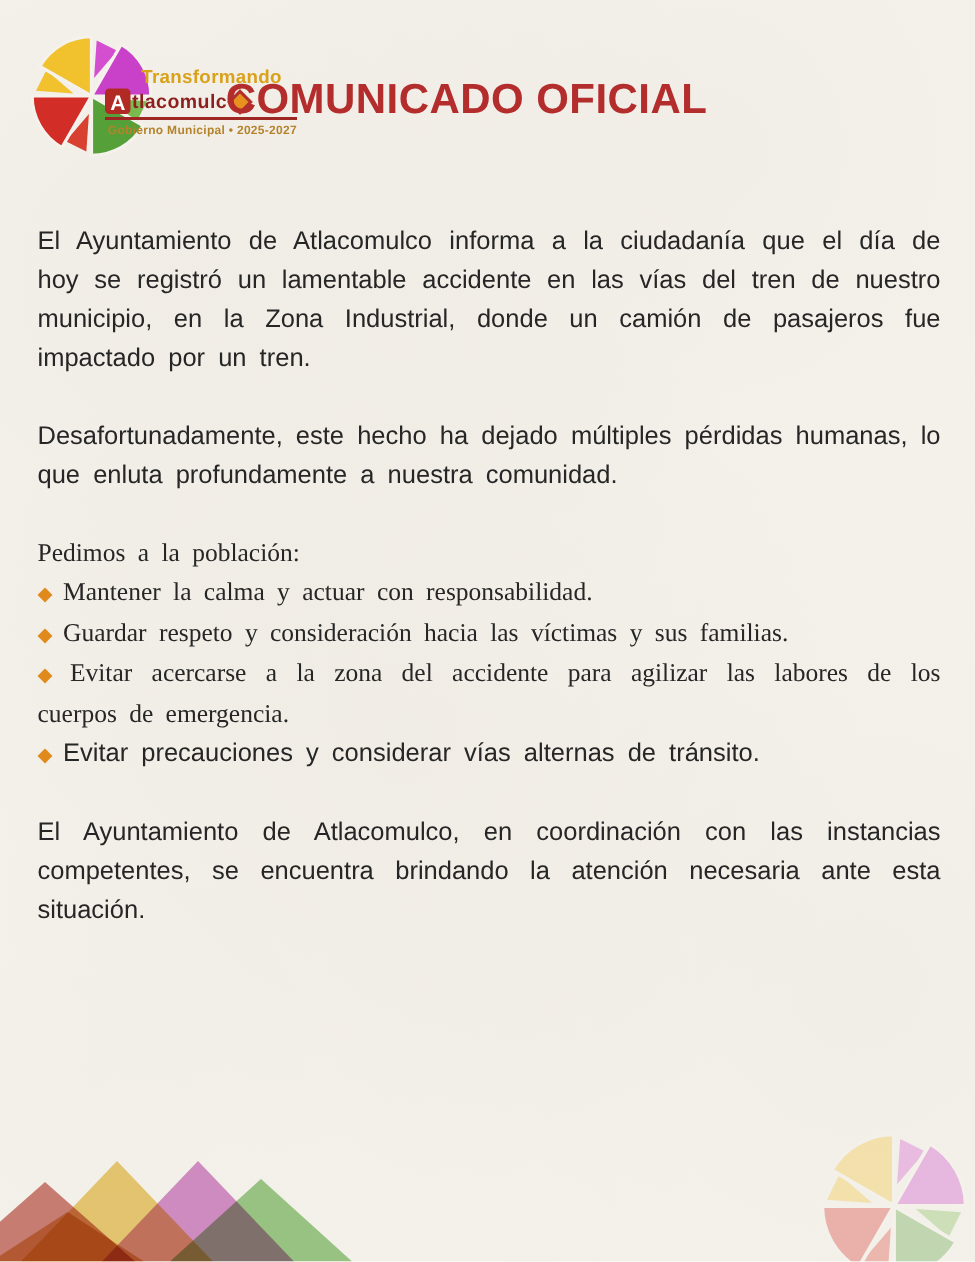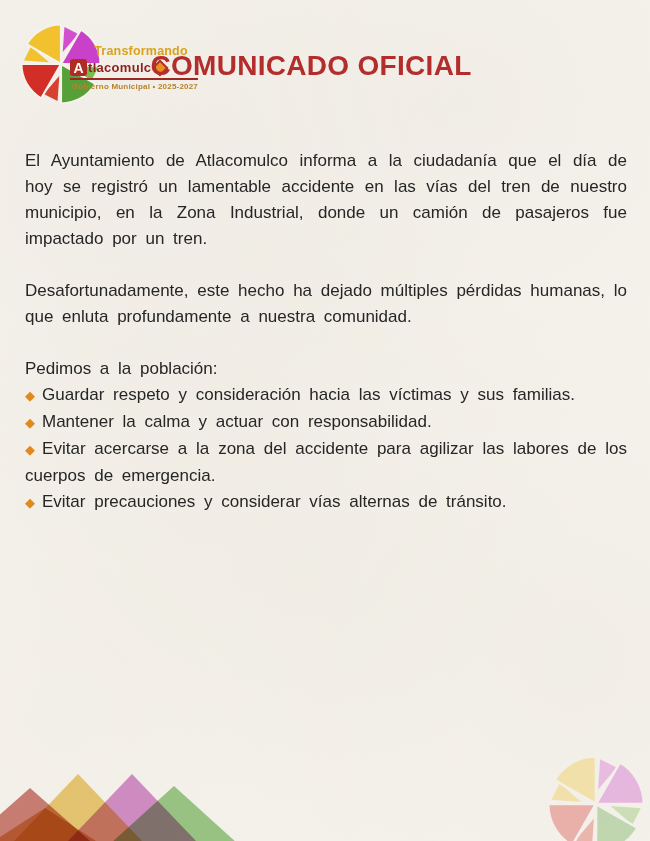--- a/index.html
+++ b/index.html
@@ -30,21 +30,21 @@
   .logo-rule{height:2px;background:#9c2723;margin-top:2px;}
   .logo-subtitle{font-size:8px;font-weight:700;color:#b5832b;text-align:right;margin-top:2px;letter-spacing:.2px;white-space:nowrap;}
   .page-title{
     position:absolute;top:50px;left:0;width:570px;box-sizing:border-box;padding-left:52px;
     margin:0;text-align:center;font-size:28px;font-weight:800;color:#b32d2d;letter-spacing:.3px;
   }
 
   
   .content{position:absolute;top:148px;left:25px;width:602px;}
   .content p{margin:0 0 26px 0;font-size:17px;line-height:26px;text-align:justify;word-spacing:4px;}
-  .content p.tight{margin-bottom:0;}
+  .content p.tight{margin-bottom:0;font-family:Liberation Serif, serif;}
   .bullet-glyph{color:#e08a1e;font-size:13px;margin-right:7px;}
   .closing{margin-top:0;}
   .emphasis{margin-top:4px;text-align:center !important;font-weight:700;font-size:18px;word-spacing:1px !important;color:#1d1d1d;}
 
   
   .mountains{position:absolute;inset:0;pointer-events:none;}
   .tri{position:absolute;clip-path:polygon(50% 0,0 100%,100% 100%);mix-blend-mode:multiply;opacity:.75;}
   .tri-red{left:-55px;top:788px;width:170px;height:75px;background:#c05a50;}
   .tri-orange{left:-40px;top:808px;width:170px;height:55px;background:#dd9b40;}
   .tri-yellow{left:-7px;top:774px;width:170px;height:89px;background:#e9bf4b;}
@@ -88,25 +88,26 @@
     </div>
   </div>
 
   <h1 class="page-title">COMUNICADO OFICIAL</h1>
 
   <div class="content">
     <p>El Ayuntamiento de Atlacomulco informa a la ciudadanía que el día de hoy se registró un lamentable accidente en las vías del tren de nuestro municipio, en la Zona Industrial, donde un camión de pasajeros fue impactado por un tren.</p>
     <p>Desafortunadamente, este hecho ha dejado múltiples pérdidas humanas, lo que enluta profundamente a nuestra comunidad.</p>
 
     <p class="tight">Pedimos a la población:</p>
+    <p class="tight"><span class="bullet-glyph">◆</span><span>Mantener la calma y actuar con responsabilidad.</span></p>
     <p class="tight"><span class="bullet-glyph">◆</span><span>Guardar respeto y consideración hacia las víctimas y sus familias.</span></p>
-    <p class="tight"><span class="bullet-glyph">◆</span><span>Mantener la calma y actuar con responsabilidad.</span></p>
     <p class="tight"><span class="bullet-glyph">◆</span><span>Evitar acercarse a la zona del accidente para agilizar las labores de los cuerpos de emergencia.</span></p>
     <p><span class="bullet-glyph">◆</span><span>Evitar precauciones y considerar vías alternas de tránsito.</span></p>
 
+    <p class="closing">El Ayuntamiento de Atlacomulco, en coordinación con las instancias competentes, se encuentra brindando la atención necesaria ante esta situación.</p>
   </div>
 
   <div class="mountains">
     <div class="tri tri-red"></div>
     <div class="tri tri-orange"></div>
     <div class="tri tri-yellow"></div>
     <div class="tri tri-magenta"></div>
     <div class="tri tri-green"></div>
   </div>
 

